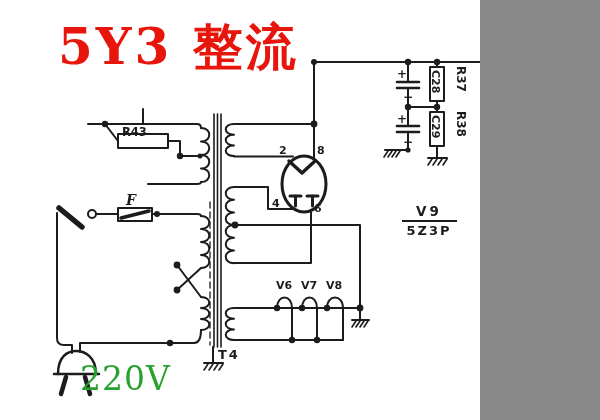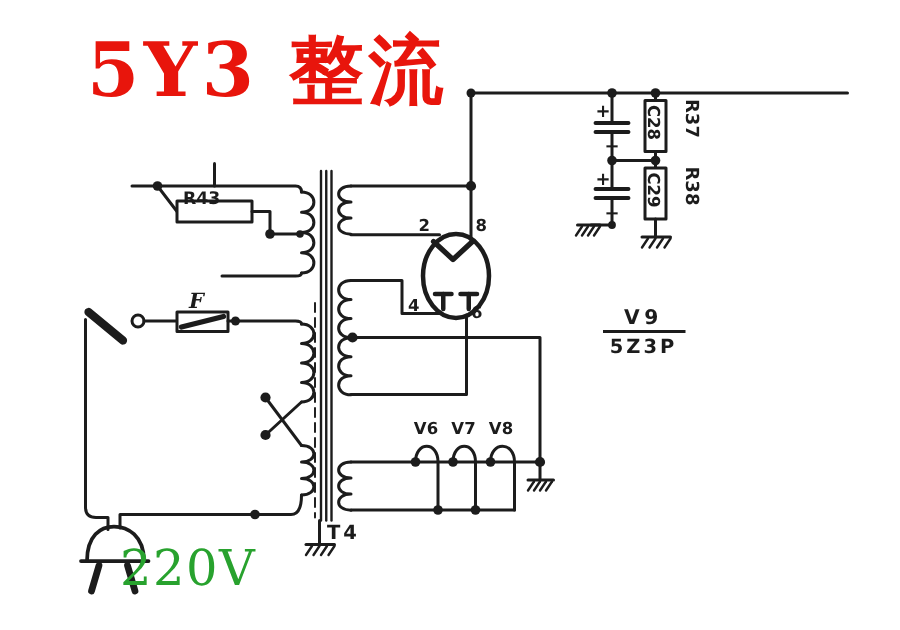--- a/index.html
+++ b/index.html
@@ -1,16 +1,16 @@
 <!DOCTYPE html>
 <html><head>
 <meta charset="utf-8">
 <style>
   html,body{margin:0;padding:0;background:#888;}
-  .stage{position:relative;width:600px;height:420px;background:#ffffff;overflow:hidden;}
+  .stage{position:relative;width:480px;height:420px;background:#ffffff;overflow:hidden;}
   svg{position:absolute;left:0;top:0;}
   text{font-family:"DejaVu Sans",sans-serif;}
   .hand{font-weight:bold;}
   .serif{font-family:"DejaVu Serif",serif;}
 </style>
 </head>
 <body>
 
 <div class="stage">
 <svg width="600" height="420" viewBox="0 0 600 420">

